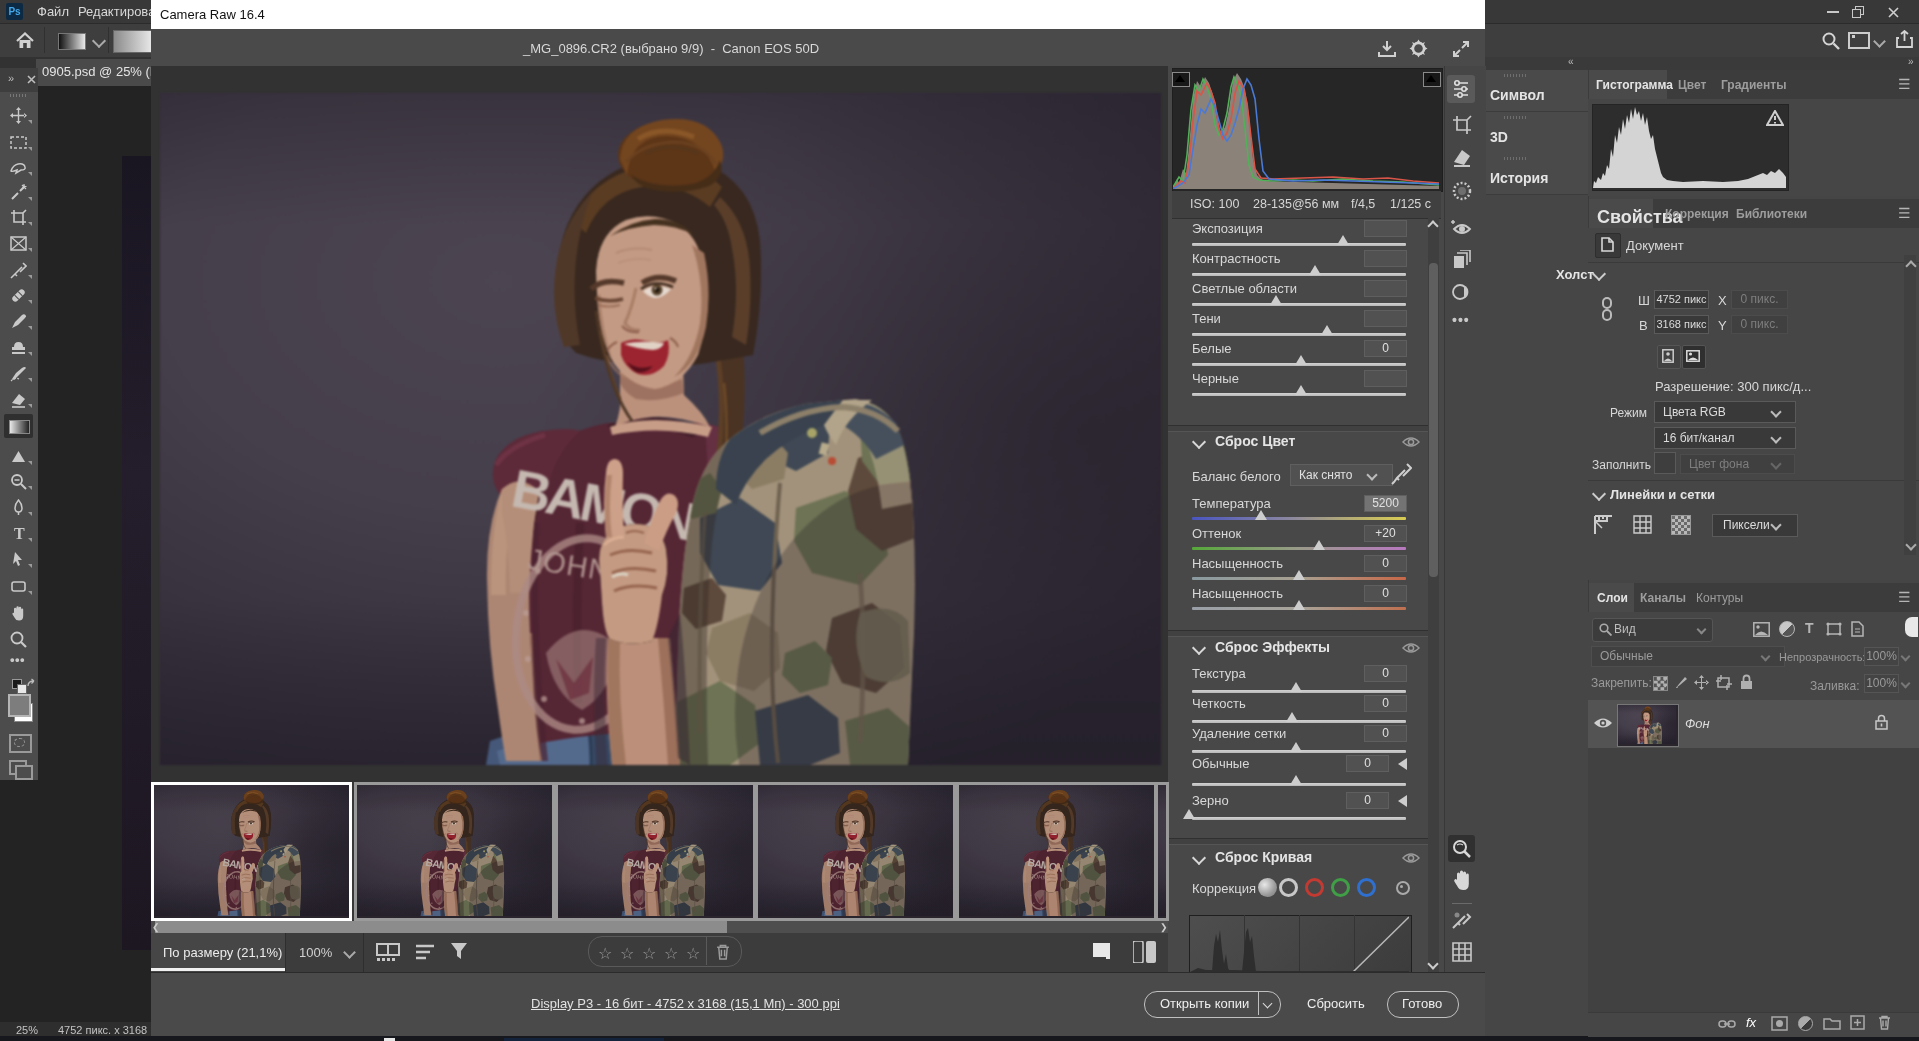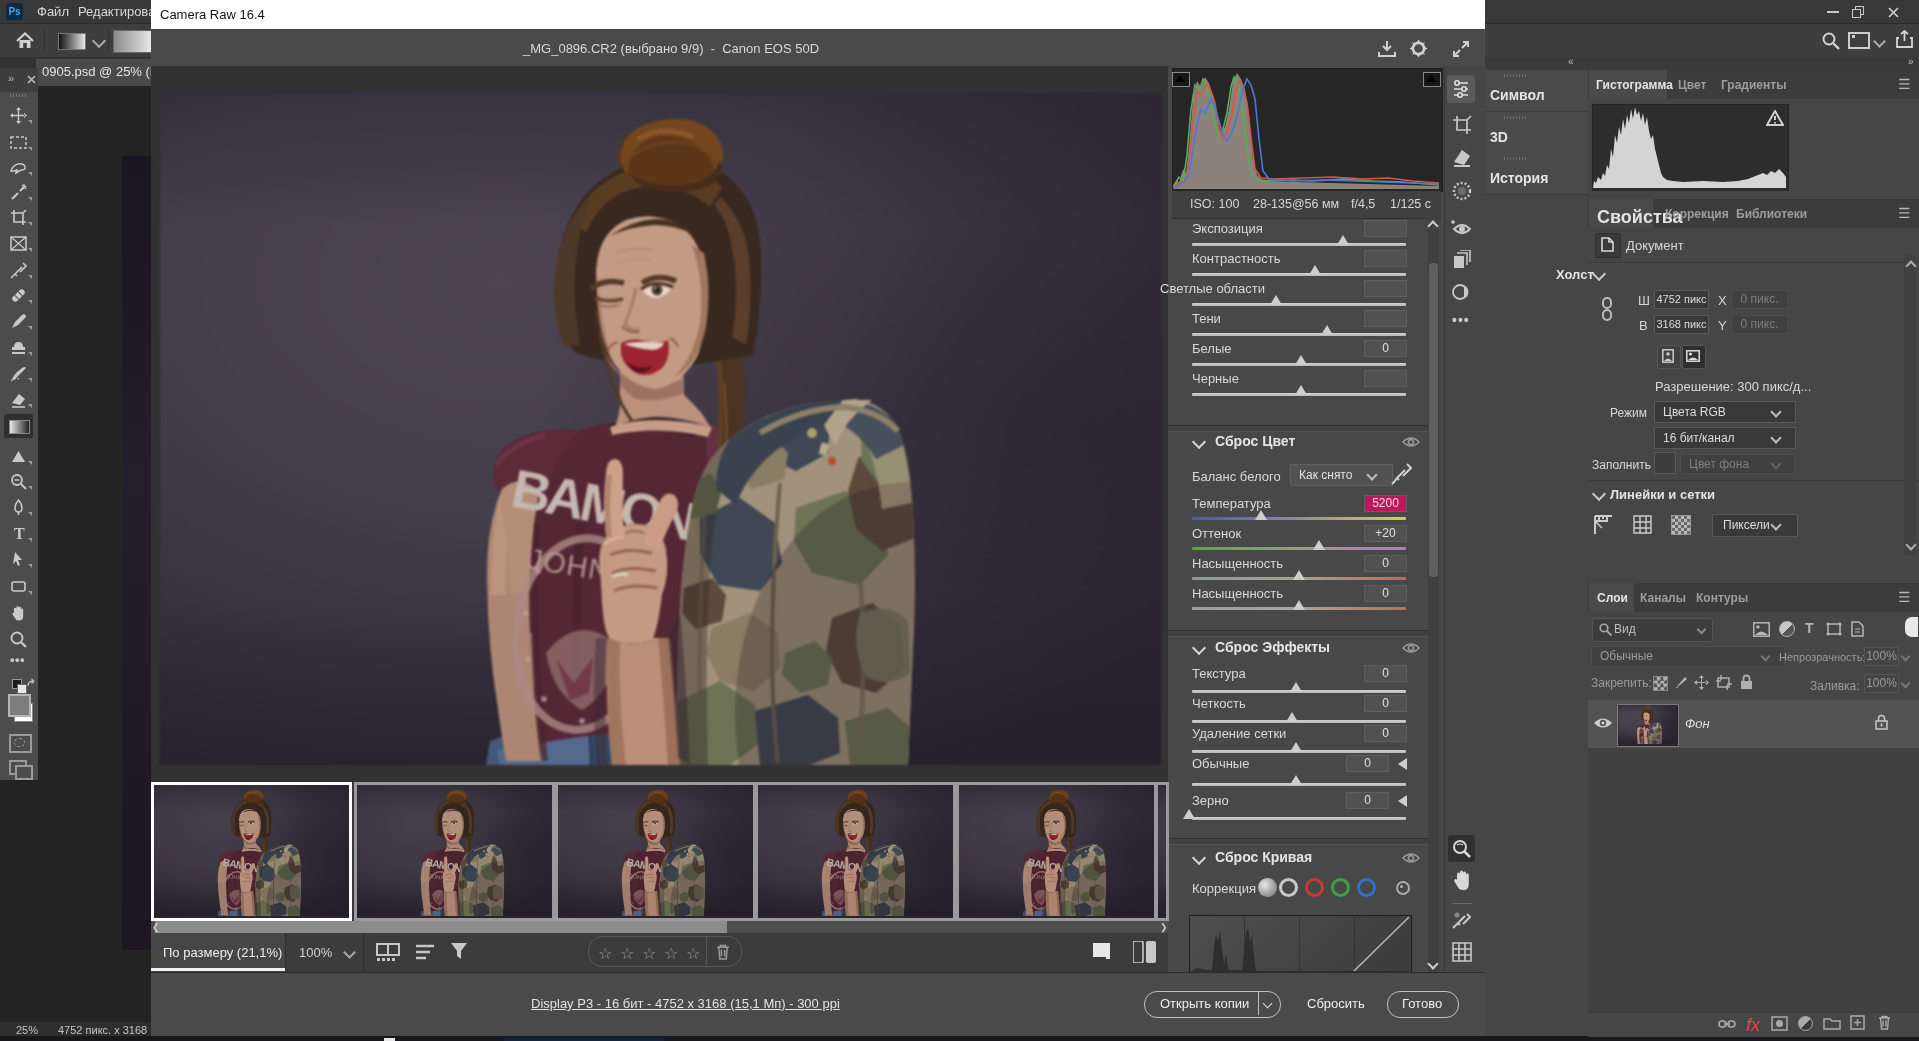--- a/index.html
+++ b/index.html
@@ -268,21 +268,21 @@
 <div class="abs" style="left:1671px;top:515px;width:18px;height:18px;background:repeating-conic-gradient(#b8b8b8 0 25%,#6a6a6a 0 50%) 0 0/6px 6px;border:1px solid #999;"></div>
 <div class="abs" style="left:1712px;top:514px;width:74px;height:21px;background:#393939;border:1px solid #5a5a5a;color:#dcdcdc;font-size:12px;line-height:21px;padding-left:10px;">Пиксели</div>
 <div class="abs" style="left:1772px;top:521px;width:6px;height:6px;border-right:2px solid #bbb;border-bottom:2px solid #bbb;transform:rotate(45deg);"></div>
 <div class="abs" style="left:1904px;top:255px;width:12px;height:300px;background:#404040;"></div>
 <div class="abs" style="left:1907px;top:262px;width:6px;height:6px;border-right:2px solid #aaa;border-top:2px solid #aaa;transform:rotate(-45deg);"></div>
 <div class="abs" style="left:1907px;top:541px;width:6px;height:6px;border-right:2px solid #aaa;border-bottom:2px solid #aaa;transform:rotate(45deg);"></div>
 <div class="abs" style="left:1588px;top:583px;width:331px;height:29px;background:#3c3c3c;"></div>
 <div class="abs" style="left:1589px;top:583px;width:45px;height:29px;background:#4a4a4a;"></div>
 <div class="abs tb" style="left:1597px;top:591px;font-size:12px;">Слои</div>
 <div class="abs" style="left:1640px;top:591px;color:#9d9d9d;font-size:12px;font-weight:bold;">Каналы</div>
-<div class="abs" style="left:1696px;top:591px;color:#9d9d9d;font-size:12px;font-weight:bold;">Контуры</div>
+<div class="abs" style="left:1696px;top:591px;color:#9d9d9d;font-size:12px;font-weight:normal;">Контуры</div>
 <div class="abs" style="left:1898px;top:589px;color:#b5b5b5;font-size:14px;">☰</div>
 <div class="abs" style="left:1588px;top:612px;width:331px;height:400px;background:#464646;"></div>
 <div class="abs" style="left:1592px;top:618px;width:119px;height:22px;background:#3c3c3c;border:1px solid #555;border-radius:3px;"></div>
 <svg class="abs" style="left:1599px;top:623px;" width="13" height="13" viewBox="0 0 13 13">
         <circle cx="5" cy="5" r="3.8" fill="none" stroke="#aaa" stroke-width="1.6"></circle>
         <path d="M8,8 L12.5,12.5" stroke="#aaa" stroke-width="1.8"></path>
       </svg>
 <div class="abs" style="left:1614px;top:622px;color:#bdbdbd;font-size:12px;">Вид</div>
 <div class="abs" style="left:1698px;top:626px;width:5px;height:5px;border-right:2px solid #888;border-bottom:2px solid #888;transform:rotate(45deg);"></div>
 <svg class="abs" style="left:1753px;top:622px;" width="17" height="15" viewBox="0 0 17 15">
@@ -344,21 +344,21 @@
         <path d="M3.5,7 V4.5 Q3.5,1.5 6.5,1.5 Q9.5,1.5 9.5,4.5 V7" fill="none" stroke="#c8c8c8" stroke-width="1.5"></path>
         <rect x="5.7" y="9.5" width="1.6" height="3" fill="#c8c8c8"></rect>
       </svg>
 <div class="abs" style="left:1588px;top:748px;width:331px;height:264px;background:#414141;"></div>
 <div class="abs" style="left:1588px;top:1012px;width:331px;height:24px;background:#464646;border-top:1px solid #3a3a3a;"></div>
 <svg class="abs" style="left:1718px;top:1018px;" width="18" height="12" viewBox="0 0 18 12">
         <rect x="1" y="3" width="7" height="6" rx="3" fill="none" stroke="#aaa" stroke-width="1.5"></rect>
         <rect x="10" y="3" width="7" height="6" rx="3" fill="none" stroke="#aaa" stroke-width="1.5"></rect>
         <path d="M6,6 H12" stroke="#aaa" stroke-width="1.5"></path>
       </svg>
-<div class="abs" style="left:1746px;top:1015px;color:#ef4444;font-size:18px;font-style:italic;">fx</div>
+<div class="abs" style="left:1746px;top:1015px;color:#ffffff;font-size:13px;font-style:italic;">fx</div>
 <svg class="abs" style="left:1771px;top:1016px;" width="17" height="15" viewBox="0 0 17 15">
         <rect x="1" y="1" width="15" height="13" fill="none" stroke="#aaa" stroke-width="1.5"></rect>
         <circle cx="8.5" cy="7.5" r="3.5" fill="#aaa"></circle>
       </svg>
 <div class="abs" style="left:1798px;top:1016px;width:13px;height:13px;border-radius:50%;background:linear-gradient(135deg,#aaa 50%,#3a3a3a 50%);border:1px solid #aaa;"></div>
 <svg class="abs" style="left:1823px;top:1017px;" width="18" height="13" viewBox="0 0 18 13">
         <path d="M1,12 V2 H7 L9,4 H17 V12 Z" fill="none" stroke="#aaa" stroke-width="1.5"></path>
       </svg>
 <svg class="abs" style="left:1850px;top:1015px;" width="15" height="15" viewBox="0 0 15 15">
         <rect x="1" y="1" width="13" height="13" fill="none" stroke="#aaa" stroke-width="1.5"></rect>
@@ -403,21 +403,21 @@
 <div class="abs" style="left:1351px;top:197px;color:#d6d6d6;font-size:12.5px;">f/4,5</div>
 <div class="abs" style="left:1390px;top:197px;color:#d6d6d6;font-size:12.5px;">1/125 с</div>
 <div class="abs t" style="left:1192px;top:221px;">Экспозиция</div>
 <div class="abs" style="left:1364px;top:220px;width:41px;height:15px;background:#515151;border:1px solid #5f5f5f;color:#e0e0e0;font-size:12px;text-align:center;line-height:15px;"></div>
 <div class="abs" style="left:1192px;top:243px;width:214px;height:3px;background:linear-gradient(180deg,#d2d2d2,#b8b8b8);border-radius:1px;"></div>
 <div class="abs" style="left:1337px;top:235px;width:0;height:0;border-left:6px solid transparent;border-right:6px solid transparent;border-bottom:10px solid #cdcdcd;"></div>
 <div class="abs t" style="left:1192px;top:251px;">Контрастность</div>
 <div class="abs" style="left:1364px;top:250px;width:41px;height:15px;background:#515151;border:1px solid #5f5f5f;color:#e0e0e0;font-size:12px;text-align:center;line-height:15px;"></div>
 <div class="abs" style="left:1192px;top:273px;width:214px;height:3px;background:linear-gradient(180deg,#d2d2d2,#b8b8b8);border-radius:1px;"></div>
 <div class="abs" style="left:1309px;top:265px;width:0;height:0;border-left:6px solid transparent;border-right:6px solid transparent;border-bottom:10px solid #cdcdcd;"></div>
-<div class="abs t" style="left:1160px;top:281px;">Светлые области</div>
+<div class="abs t" style="left:1192px;top:281px;">Светлые области</div>
 <div class="abs" style="left:1364px;top:280px;width:41px;height:15px;background:#515151;border:1px solid #5f5f5f;color:#e0e0e0;font-size:12px;text-align:center;line-height:15px;"></div>
 <div class="abs" style="left:1192px;top:303px;width:214px;height:3px;background:linear-gradient(180deg,#d2d2d2,#b8b8b8);border-radius:1px;"></div>
 <div class="abs" style="left:1270px;top:295px;width:0;height:0;border-left:6px solid transparent;border-right:6px solid transparent;border-bottom:10px solid #cdcdcd;"></div>
 <div class="abs t" style="left:1192px;top:311px;">Тени</div>
 <div class="abs" style="left:1364px;top:310px;width:41px;height:15px;background:#515151;border:1px solid #5f5f5f;color:#e0e0e0;font-size:12px;text-align:center;line-height:15px;"></div>
 <div class="abs" style="left:1192px;top:333px;width:214px;height:3px;background:linear-gradient(180deg,#d2d2d2,#b8b8b8);border-radius:1px;"></div>
 <div class="abs" style="left:1321px;top:325px;width:0;height:0;border-left:6px solid transparent;border-right:6px solid transparent;border-bottom:10px solid #cdcdcd;"></div>
 <div class="abs t" style="left:1192px;top:341px;">Белые</div>
 <div class="abs" style="left:1364px;top:340px;width:41px;height:15px;background:#515151;border:1px solid #5f5f5f;color:#e0e0e0;font-size:12px;text-align:center;line-height:15px;">0</div>
 <div class="abs" style="left:1192px;top:363px;width:214px;height:3px;background:linear-gradient(180deg,#d2d2d2,#b8b8b8);border-radius:1px;"></div>
@@ -433,21 +433,21 @@
         <path d="M1,6 Q9,-2 17,6 Q9,14 1,6 Z" fill="none" stroke="#9a9a9a" stroke-width="1.5"></path>
         <circle cx="9" cy="6" r="2.6" fill="none" stroke="#9a9a9a" stroke-width="1.5"></circle>
       </svg>
 <div class="abs t" style="left:1192px;top:469px;">Баланс белого</div>
 <div class="abs" style="left:1290px;top:464px;width:93px;height:20px;background:#515151;border:1px solid #5f5f5f;color:#e0e0e0;font-size:12px;line-height:20px;padding-left:8px;">Как снято</div>
 <div class="abs" style="left:1368px;top:471px;width:6px;height:6px;border-right:2px solid #bbb;border-bottom:2px solid #bbb;transform:rotate(45deg);"></div>
 <svg class="abs" style="left:1390px;top:462px;" width="22" height="24" viewBox="0 0 22 24">
         <path d="M17,2 L21,6 L13,14 M15,8 L7,16 L4,20 L2,22 M7,16 L9,18" stroke="#cfcfcf" stroke-width="2" fill="none"></path>
       </svg>
 <div class="abs t" style="left:1192px;top:496px;">Температура</div>
-<div class="abs" style="left:1364px;top:495px;width:41px;height:15px;background:#be185d;border:1px solid #5f5f5f;color:#e0e0e0;font-size:12px;text-align:center;line-height:15px;">5200</div>
+<div class="abs" style="left:1364px;top:495px;width:41px;height:15px;background:#737373;border:1px solid #5f5f5f;color:#e0e0e0;font-size:12px;text-align:center;line-height:15px;">5200</div>
 <div class="abs" style="left:1192px;top:517px;width:214px;height:3px;background:linear-gradient(90deg,#4a55c0,#8a86a0 45%,#b0a878 70%,#d8cc52);border-radius:1px;"></div>
 <div class="abs" style="left:1255px;top:510px;width:0;height:0;border-left:6px solid transparent;border-right:6px solid transparent;border-bottom:10px solid #cdcdcd;"></div>
 <div class="abs t" style="left:1192px;top:526px;">Оттенок</div>
 <div class="abs" style="left:1364px;top:525px;width:41px;height:15px;background:#515151;border:1px solid #5f5f5f;color:#e0e0e0;font-size:12px;text-align:center;line-height:15px;">+20</div>
 <div class="abs" style="left:1192px;top:547px;width:214px;height:3px;background:linear-gradient(90deg,#56a83a,#9a9a8a 50%,#b878c0);border-radius:1px;"></div>
 <div class="abs" style="left:1313px;top:540px;width:0;height:0;border-left:6px solid transparent;border-right:6px solid transparent;border-bottom:10px solid #cdcdcd;"></div>
 <div class="abs t" style="left:1192px;top:556px;">Насыщенность</div>
 <div class="abs" style="left:1364px;top:555px;width:41px;height:15px;background:#515151;border:1px solid #5f5f5f;color:#e0e0e0;font-size:12px;text-align:center;line-height:15px;">0</div>
 <div class="abs" style="left:1192px;top:577px;width:214px;height:3px;background:linear-gradient(90deg,#8a9aa0,#a8a090 50%,#c86848);border-radius:1px;"></div>
 <div class="abs" style="left:1293px;top:570px;width:0;height:0;border-left:6px solid transparent;border-right:6px solid transparent;border-bottom:10px solid #cdcdcd;"></div>

